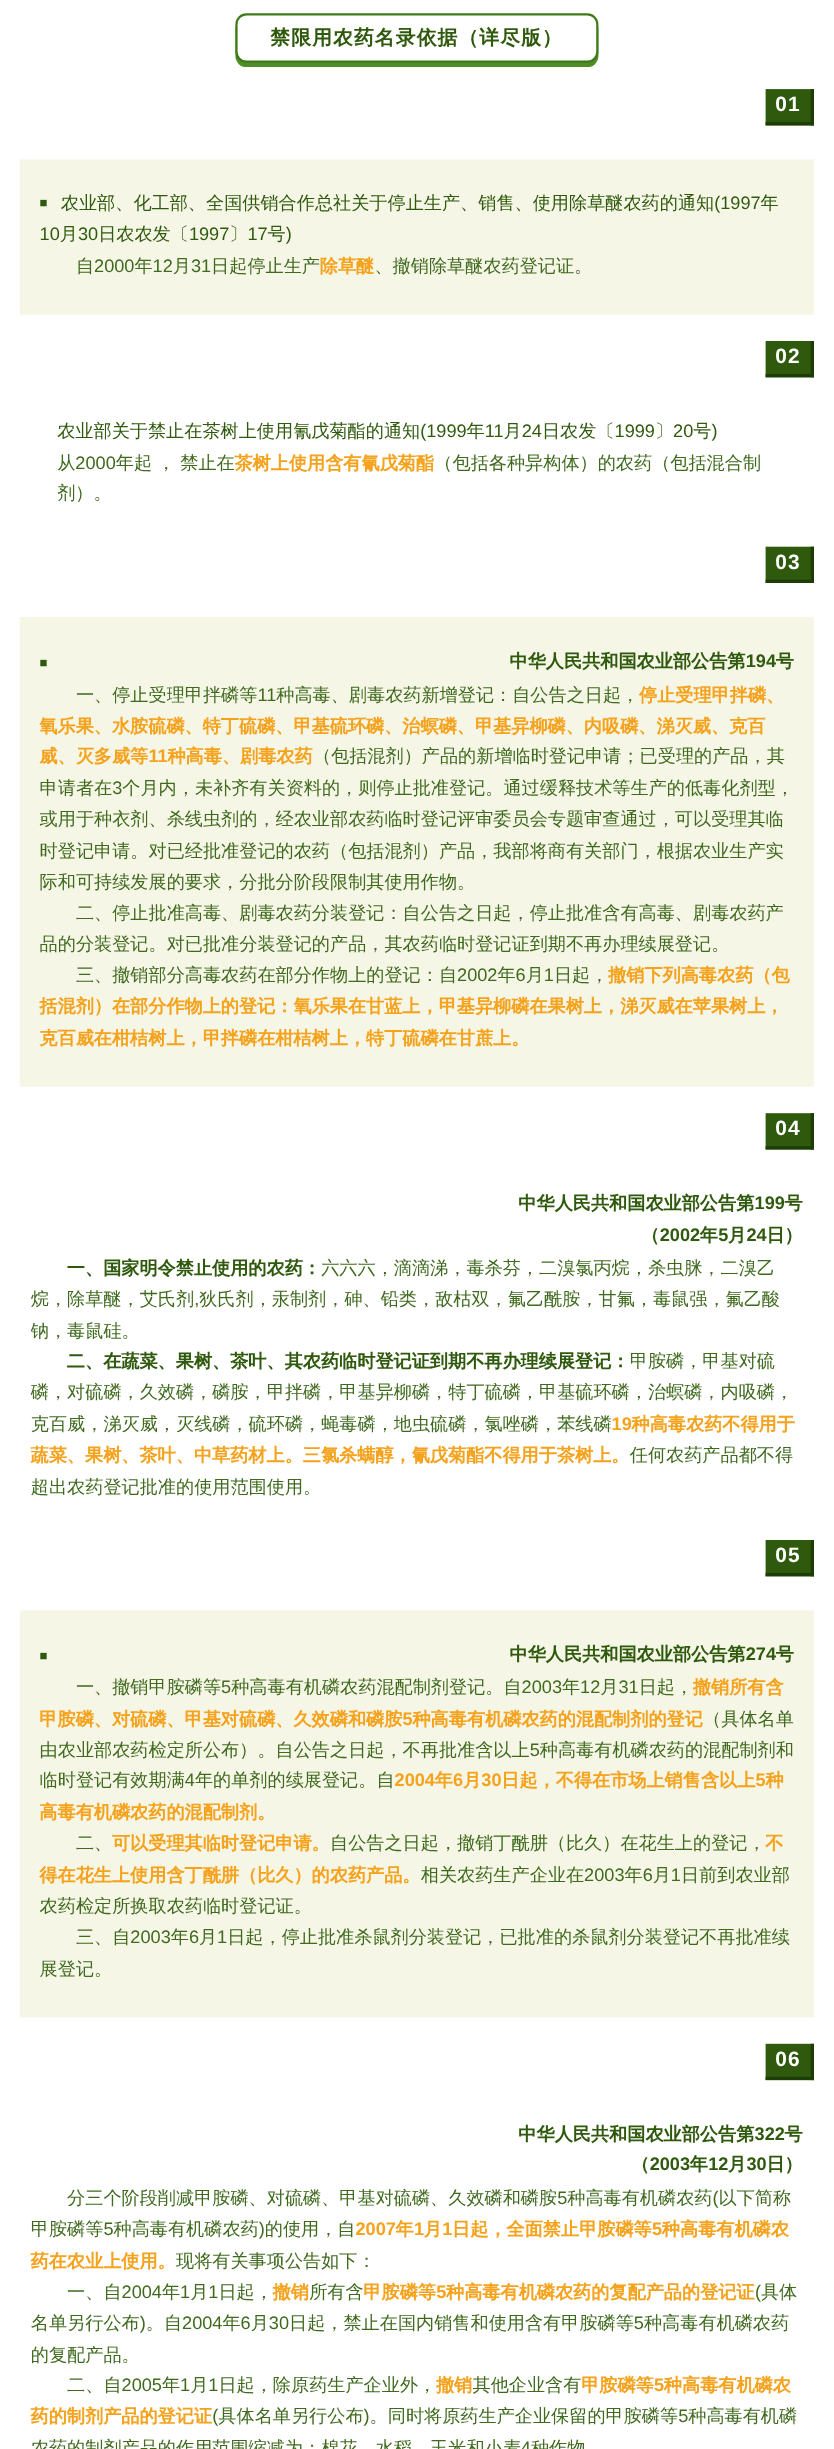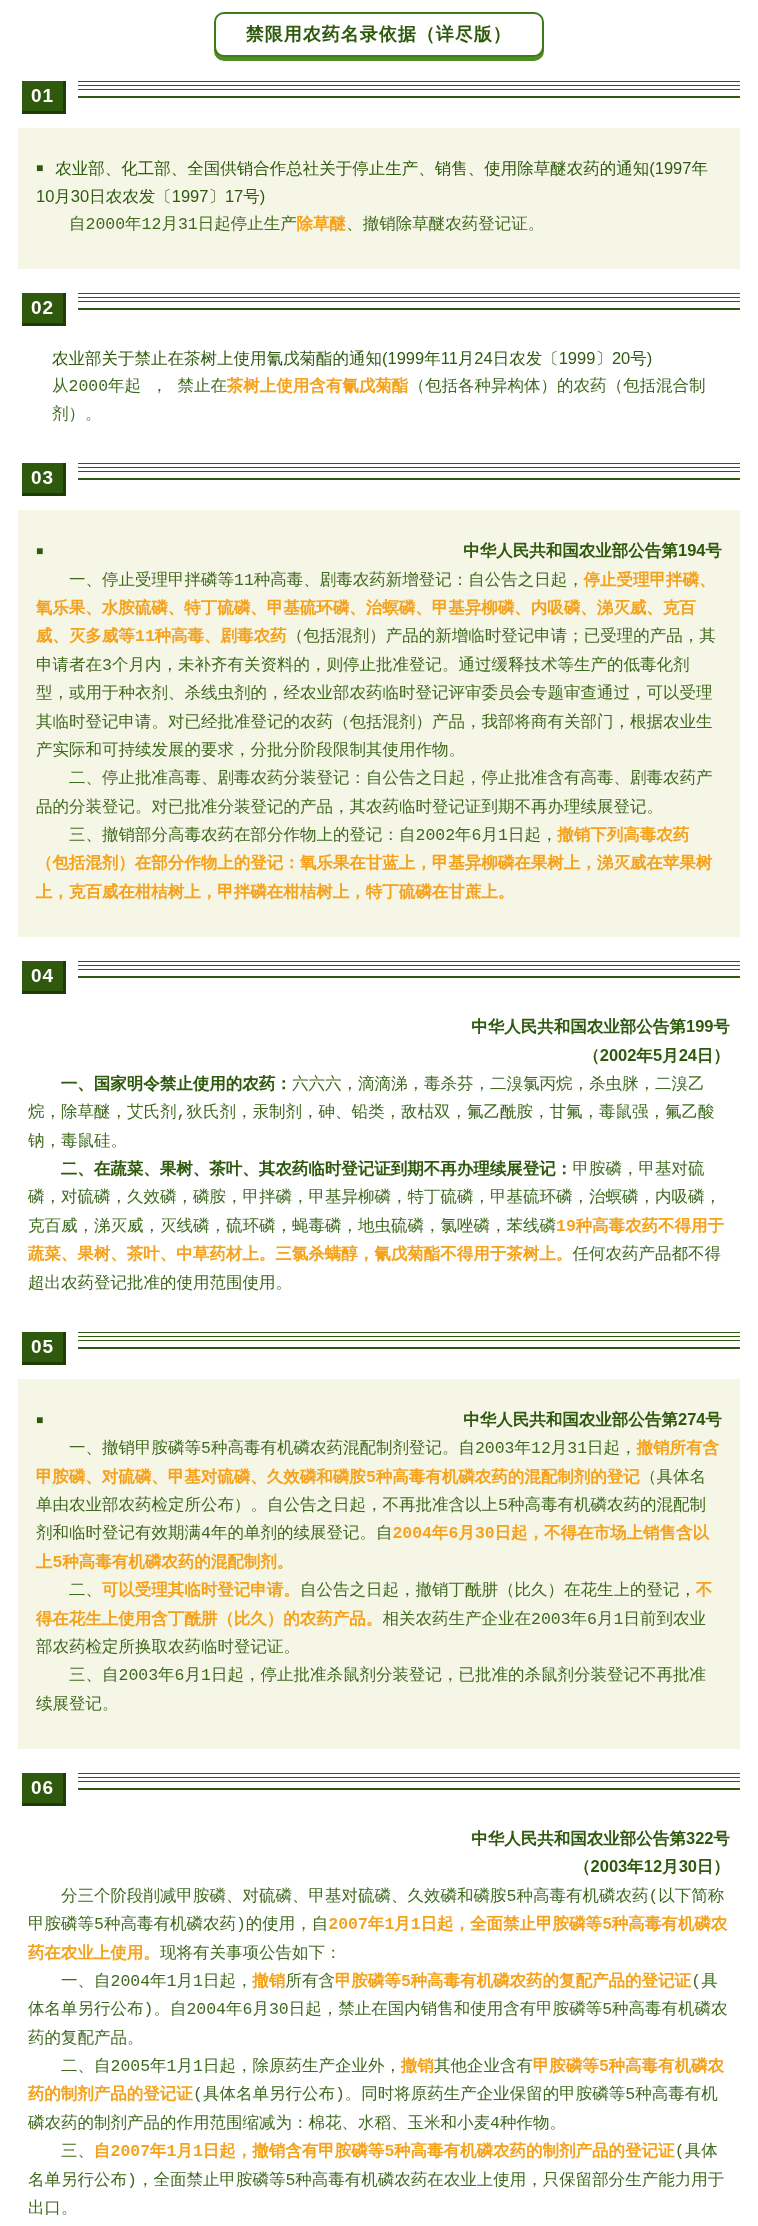--- a/index.html
+++ b/index.html
@@ -21,21 +21,21 @@
     padding:8px 30px 9px;
     border:2px solid var(--green_mid);
     border-radius:10px;
     box-shadow:0 4px 0 0 var(--green_shadow);
     background:#fff;
     font-size:18px;font-weight:bold;color:var(--green_dark);
     letter-spacing:1px;
     font-family:Liberation Serif, serif;
   }
 
-  .sec-header{display:flex;align-items:flex-start;margin:24px 18px 14px 22px;}
+  .sec-header{display:flex;align-items:flex-end;margin:24px 18px 14px 22px;flex-direction:column;}
   .sec-num{
     background:var(--green_dark);color:#fff;
     font-weight:bold;font-size:19px;line-height:1;
     padding:5px 9px 6px;letter-spacing:1px;
     border-right:3px solid #1d3d07;border-bottom:3px solid #1d3d07;
   }
   .sec-lines{flex:1;margin-left:12px;display:flex;flex-direction:column;}
   .sec-lines i{display:block;height:1px;background:var(--green_dark);margin-bottom:3px;}
   .sec-lines i:last-child{height:2px;margin-top:3px;margin-bottom:0;}
 
@@ -44,21 +44,21 @@
   .sec-body.boxed{background:var(--cream);margin:0 18px;padding:26px 18px 30px;}
   .sec-body.indent-lg{padding-left:52px;padding-right:42px;}
 
   .sec-titleblock{position:relative;margin-bottom:2px;}
   .sec-titleblock .mk{position:absolute;left:0;top:5px;font-size:12px;color:var(--green_dark);}
   .sec-title{text-align:right;font-weight:bold;color:var(--green_dark);}
 
   .heading{margin:0;font-weight:normal;color:var(--green_dark);}
   .heading .mk{font-size:12px;margin-right:12px;position:relative;top:-2px;}
 
-  .para{margin:0;text-indent:2em;color:var(--green_text);font-family:Liberation Mono, monospace;}
+  .para{margin:0;text-indent:2em;color:var(--green_text);}
   .no-indent .para{text-indent:0;}
   .hl{color:var(--orange);font-weight:bold;}
   .b{font-weight:bold;color:var(--green_dark);}
 </style>
 </head>
 <body>
 
 <div class="page">
   <div class="title-box">
     <span>禁限用农药名录依据（详尽版）</span>

